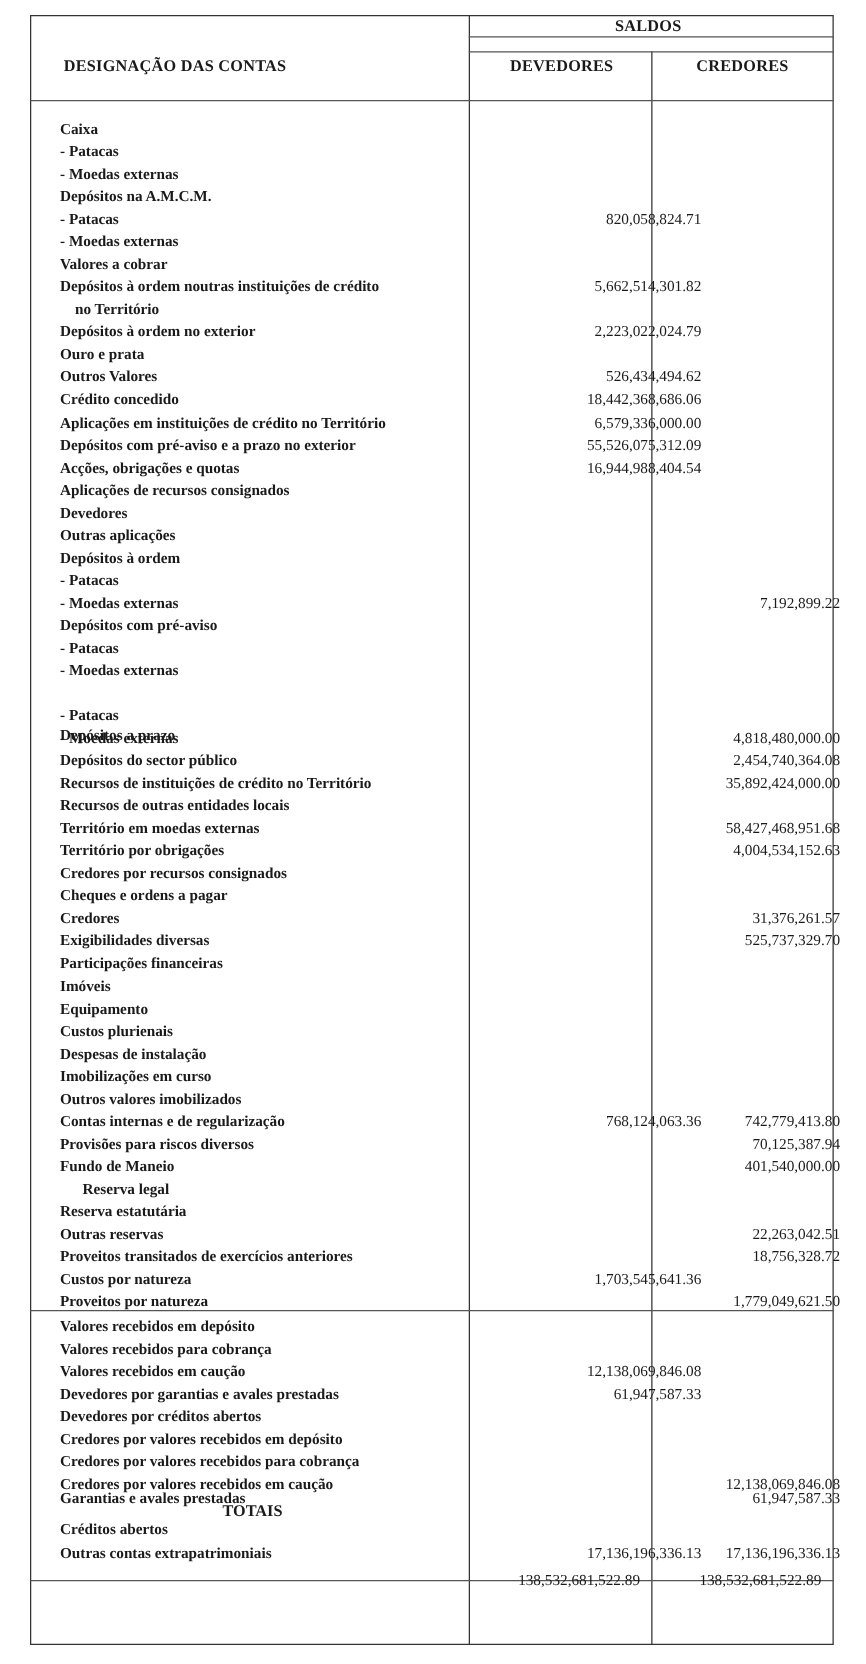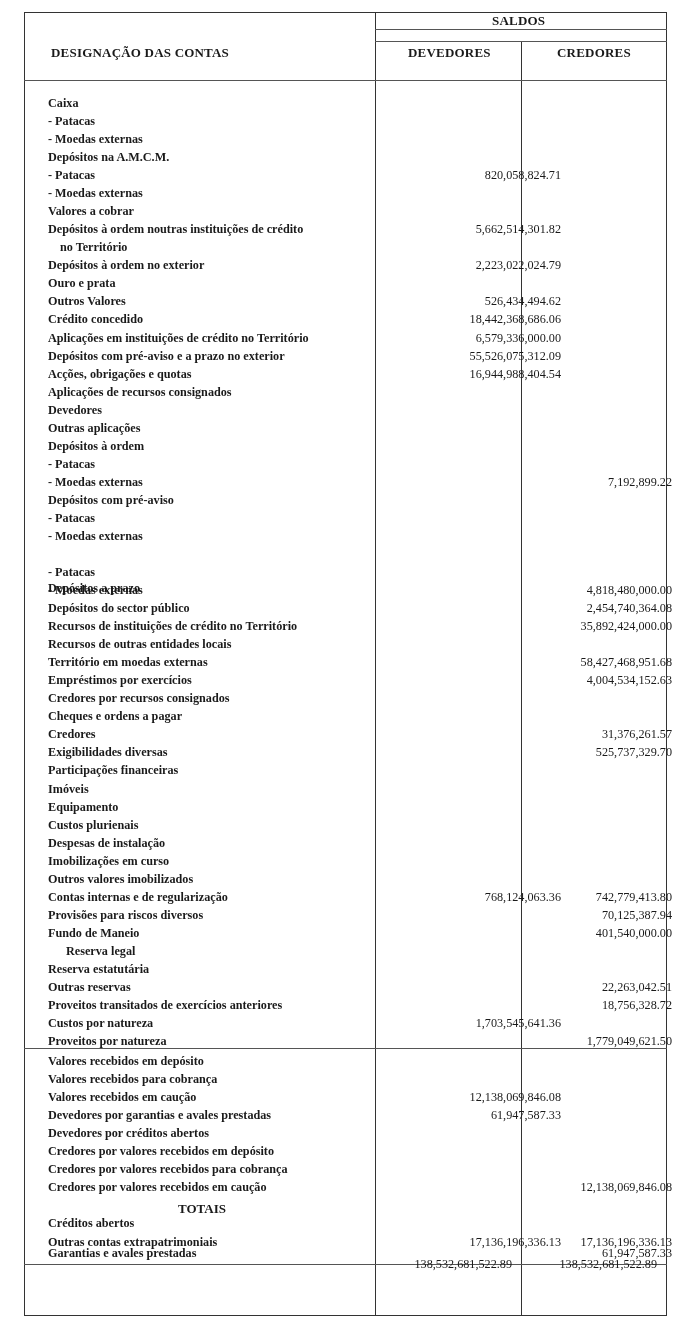--- a/index.html
+++ b/index.html
@@ -193,21 +193,21 @@
       <span class="label">Recursos de outras entidades locais</span>
       <span class="dev"></span>
       <span class="cre"></span>
     </div>
     <div class="row" style="top: 559.24px;">
       <span class="label">Território em moedas externas</span>
       <span class="dev"></span>
       <span class="cre">58,427,468,951.68</span>
     </div>
     <div class="row" style="top: 577.28px;">
-      <span class="label">Empréstimos por exercícios</span>
+      <span class="label">Território por obrigações</span>
       <span class="dev"></span>
       <span class="cre">4,004,534,152.63</span>
     </div>
     <div class="row" style="top: 595.32px;">
       <span class="label">Credores por recursos consignados</span>
       <span class="dev"></span>
       <span class="cre"></span>
     </div>
     <div class="row" style="top: 613.36px;">
       <span class="label">Cheques e ordens a pagar</span>
@@ -337,21 +337,21 @@
     <div class="row" style="top: 1066.36px;">
       <span class="label">Credores por valores recebidos para cobrança</span>
       <span class="dev"></span>
       <span class="cre"></span>
     </div>
     <div class="row" style="top: 1084.4px;">
       <span class="label">Credores por valores recebidos em caução</span>
       <span class="dev"></span>
       <span class="cre">12,138,069,846.08</span>
     </div>
-    <div class="row" style="top: 1150px;">
+    <div class="row" style="top: 1095px;">
       <span class="label">Garantias e avales prestadas</span>
       <span class="dev"></span>
       <span class="cre">61,947,587.33</span>
     </div>
     <div class="row" style="top: 1120.48px;">
       <span class="label">Créditos abertos</span>
       <span class="dev"></span>
       <span class="cre"></span>
     </div>
     <div class="row" style="top: 1138.52px;">

